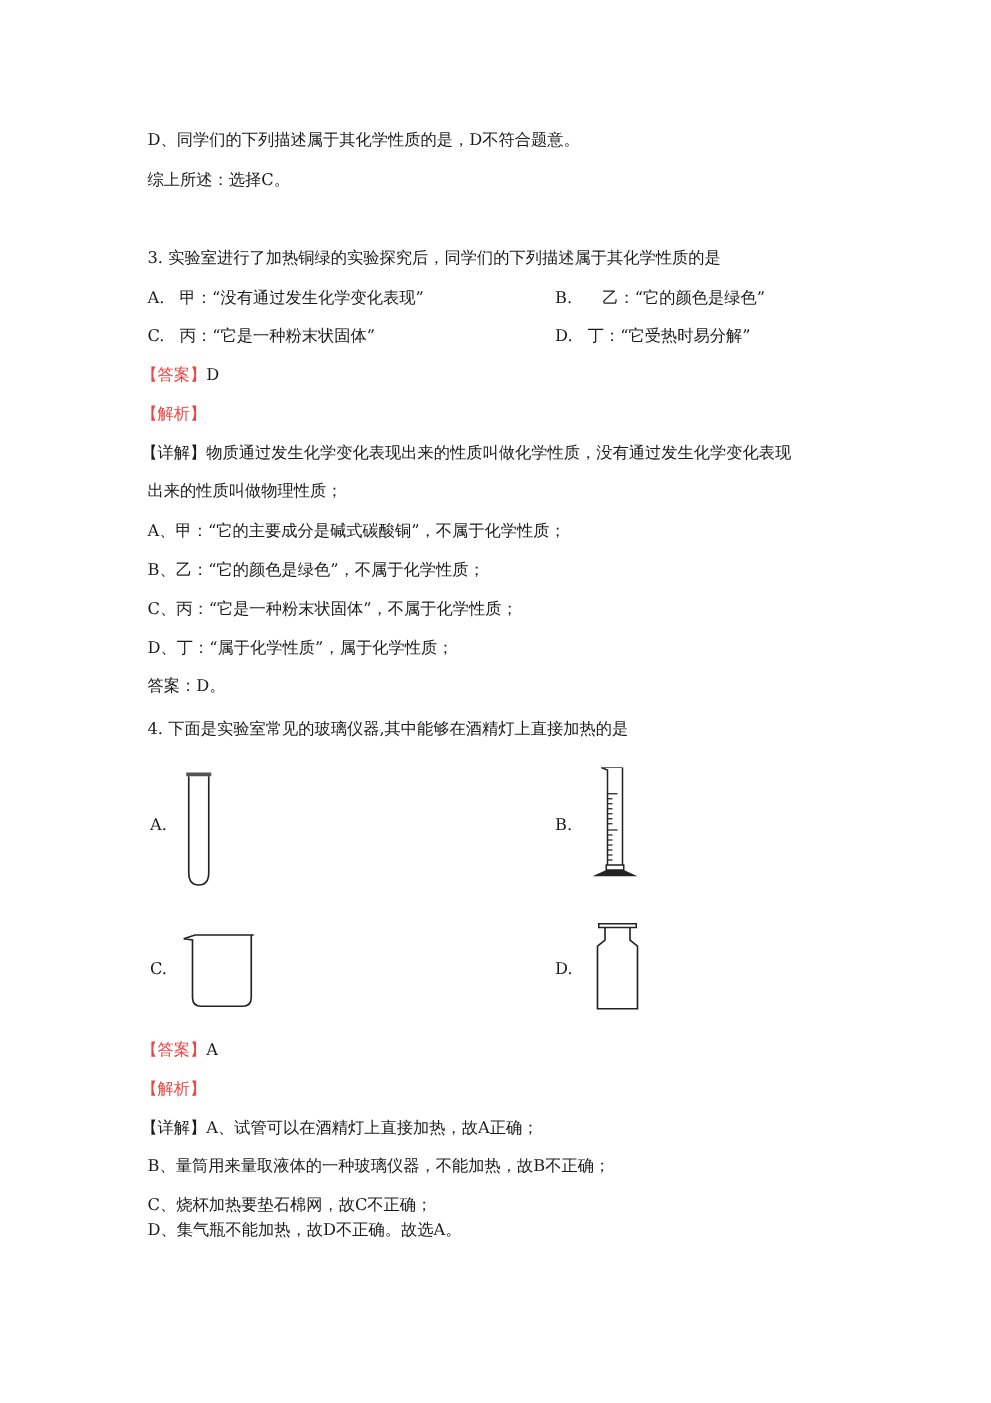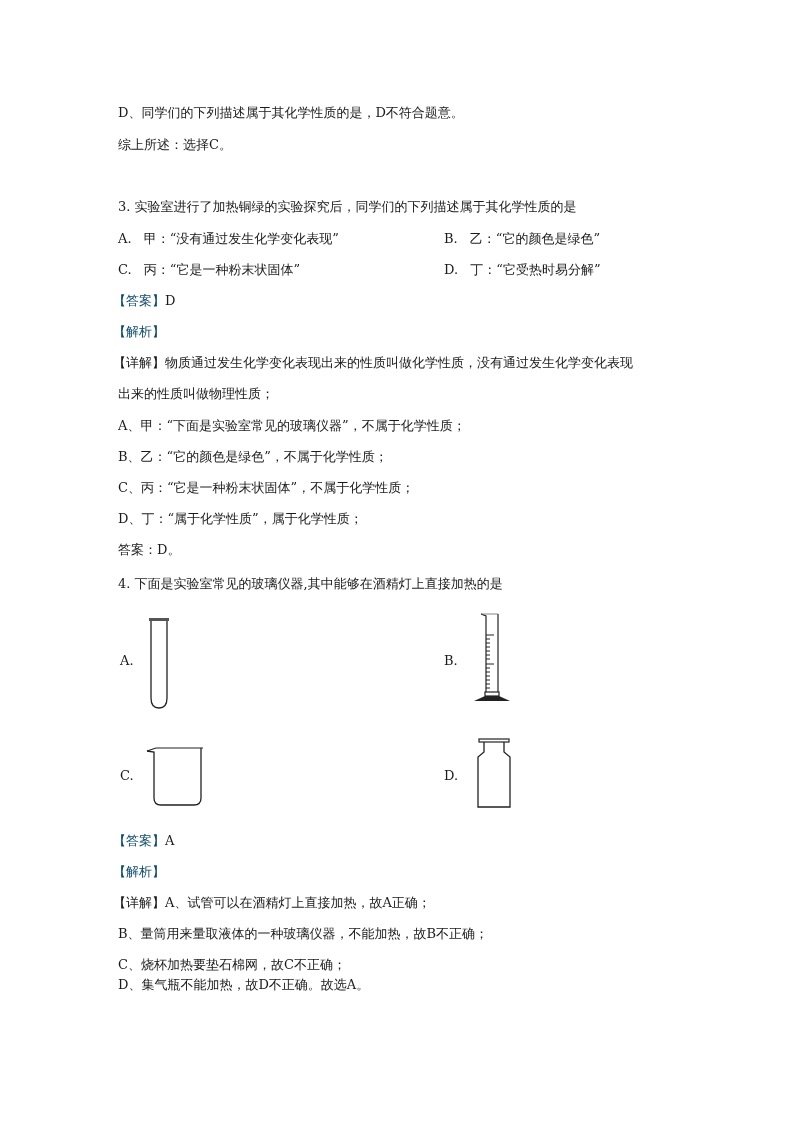--- a/index.html
+++ b/index.html
@@ -2,59 +2,59 @@
 <html><head>
   <meta charset="utf-8">
   <style>
     html, body { margin: 0; padding: 0; background: #ffffff; }
     body {
       width: 793px; height: 1122px; position: relative; overflow: hidden;
       font-family: "DejaVu Serif", "Liberation Serif", serif;
       color: #1a1a1a; font-size: 13px;
     }
     .line { position: absolute; left: 118px; white-space: nowrap; line-height: 18px; }
-    .blue { color: #0c4a6e; }
+    .blue { color: #ef4444; }
     .bold { font-weight: normal; }
     .col2 { position: absolute; left: 444px; white-space: nowrap; line-height: 18px; }
     .opt-label { position: absolute; white-space: nowrap; font-size: 13px; line-height: 18px; }
     svg { position: absolute; overflow: visible; }
   </style>
 </head>
 <body>
 
 <div class="line" style="top:104px">D、同学们的下列描述属于其化学性质的是，D不符合题意。</div>
 <div class="line" style="top:136px">综上所述：选择C。</div>
 
 <div class="line" style="top:198px">3. 实验室进行了加热铜绿的实验探究后，同学们的下列描述属于其化学性质的是</div>
 <div class="line" style="top:230px">
   <span>A.</span>
   <span style="margin-left:8px">甲：“没有通过发生化学变化表现”</span>
 </div>
 <div class="col2" style="top:230px">
   <span>B.</span>
-  <span style="margin-left:8px">乙：“它的颜色是绿色”</span>
+  <span style="margin-left:20px">乙：“它的颜色是绿色”</span>
 </div>
 <div class="line" style="top:261px">
   <span>C.</span>
   <span style="margin-left:8px">丙：“它是一种粉末状固体”</span>
 </div>
 <div class="col2" style="top:261px">
   <span>D.</span>
   <span style="margin-left:8px">丁：“它受热时易分解”</span>
 </div>
 
 <div class="line" style="top:292px; left:113px">
   <span class="blue">【答案】</span><span>D</span>
 </div>
 <div class="line blue" style="top:323px; left:113px">【解析】</div>
 <div class="line" style="top:354px; left:113px">
   <span class="bold">【详解】</span><span>物质通过发生化学变化表现出来的性质叫做化学性质，没有通过发生化学变化表现</span>
 </div>
 <div class="line" style="top:385px">出来的性质叫做物理性质；</div>
-<div class="line" style="top:417px">A、甲：“下面是实验室常见的玻璃仪器”，不属于化学性质；</div>
+<div class="line" style="top:417px">A、甲：“它的主要成分是碱式碳酸铜”，不属于化学性质；</div>
 <div class="line" style="top:448px">B、乙：“它的颜色是绿色”，不属于化学性质；</div>
 <div class="line" style="top:479px">C、丙：“它是一种粉末状固体”，不属于化学性质；</div>
 <div class="line" style="top:510px">D、丁：“属于化学性质”，属于化学性质；</div>
 <div class="line" style="top:541px">答案：D。</div>
 
 <div class="line" style="top:575px">4. 下面是实验室常见的玻璃仪器,其中能够在酒精灯上直接加热的是</div>
 
 <div class="opt-label" style="left:120px; top:652px">A.</div>
 <svg style="left:148px; top:618px" width="22" height="92" viewBox="0 0 22 92">
   <rect x="1" y="0" width="20" height="3" fill="#555"></rect>

